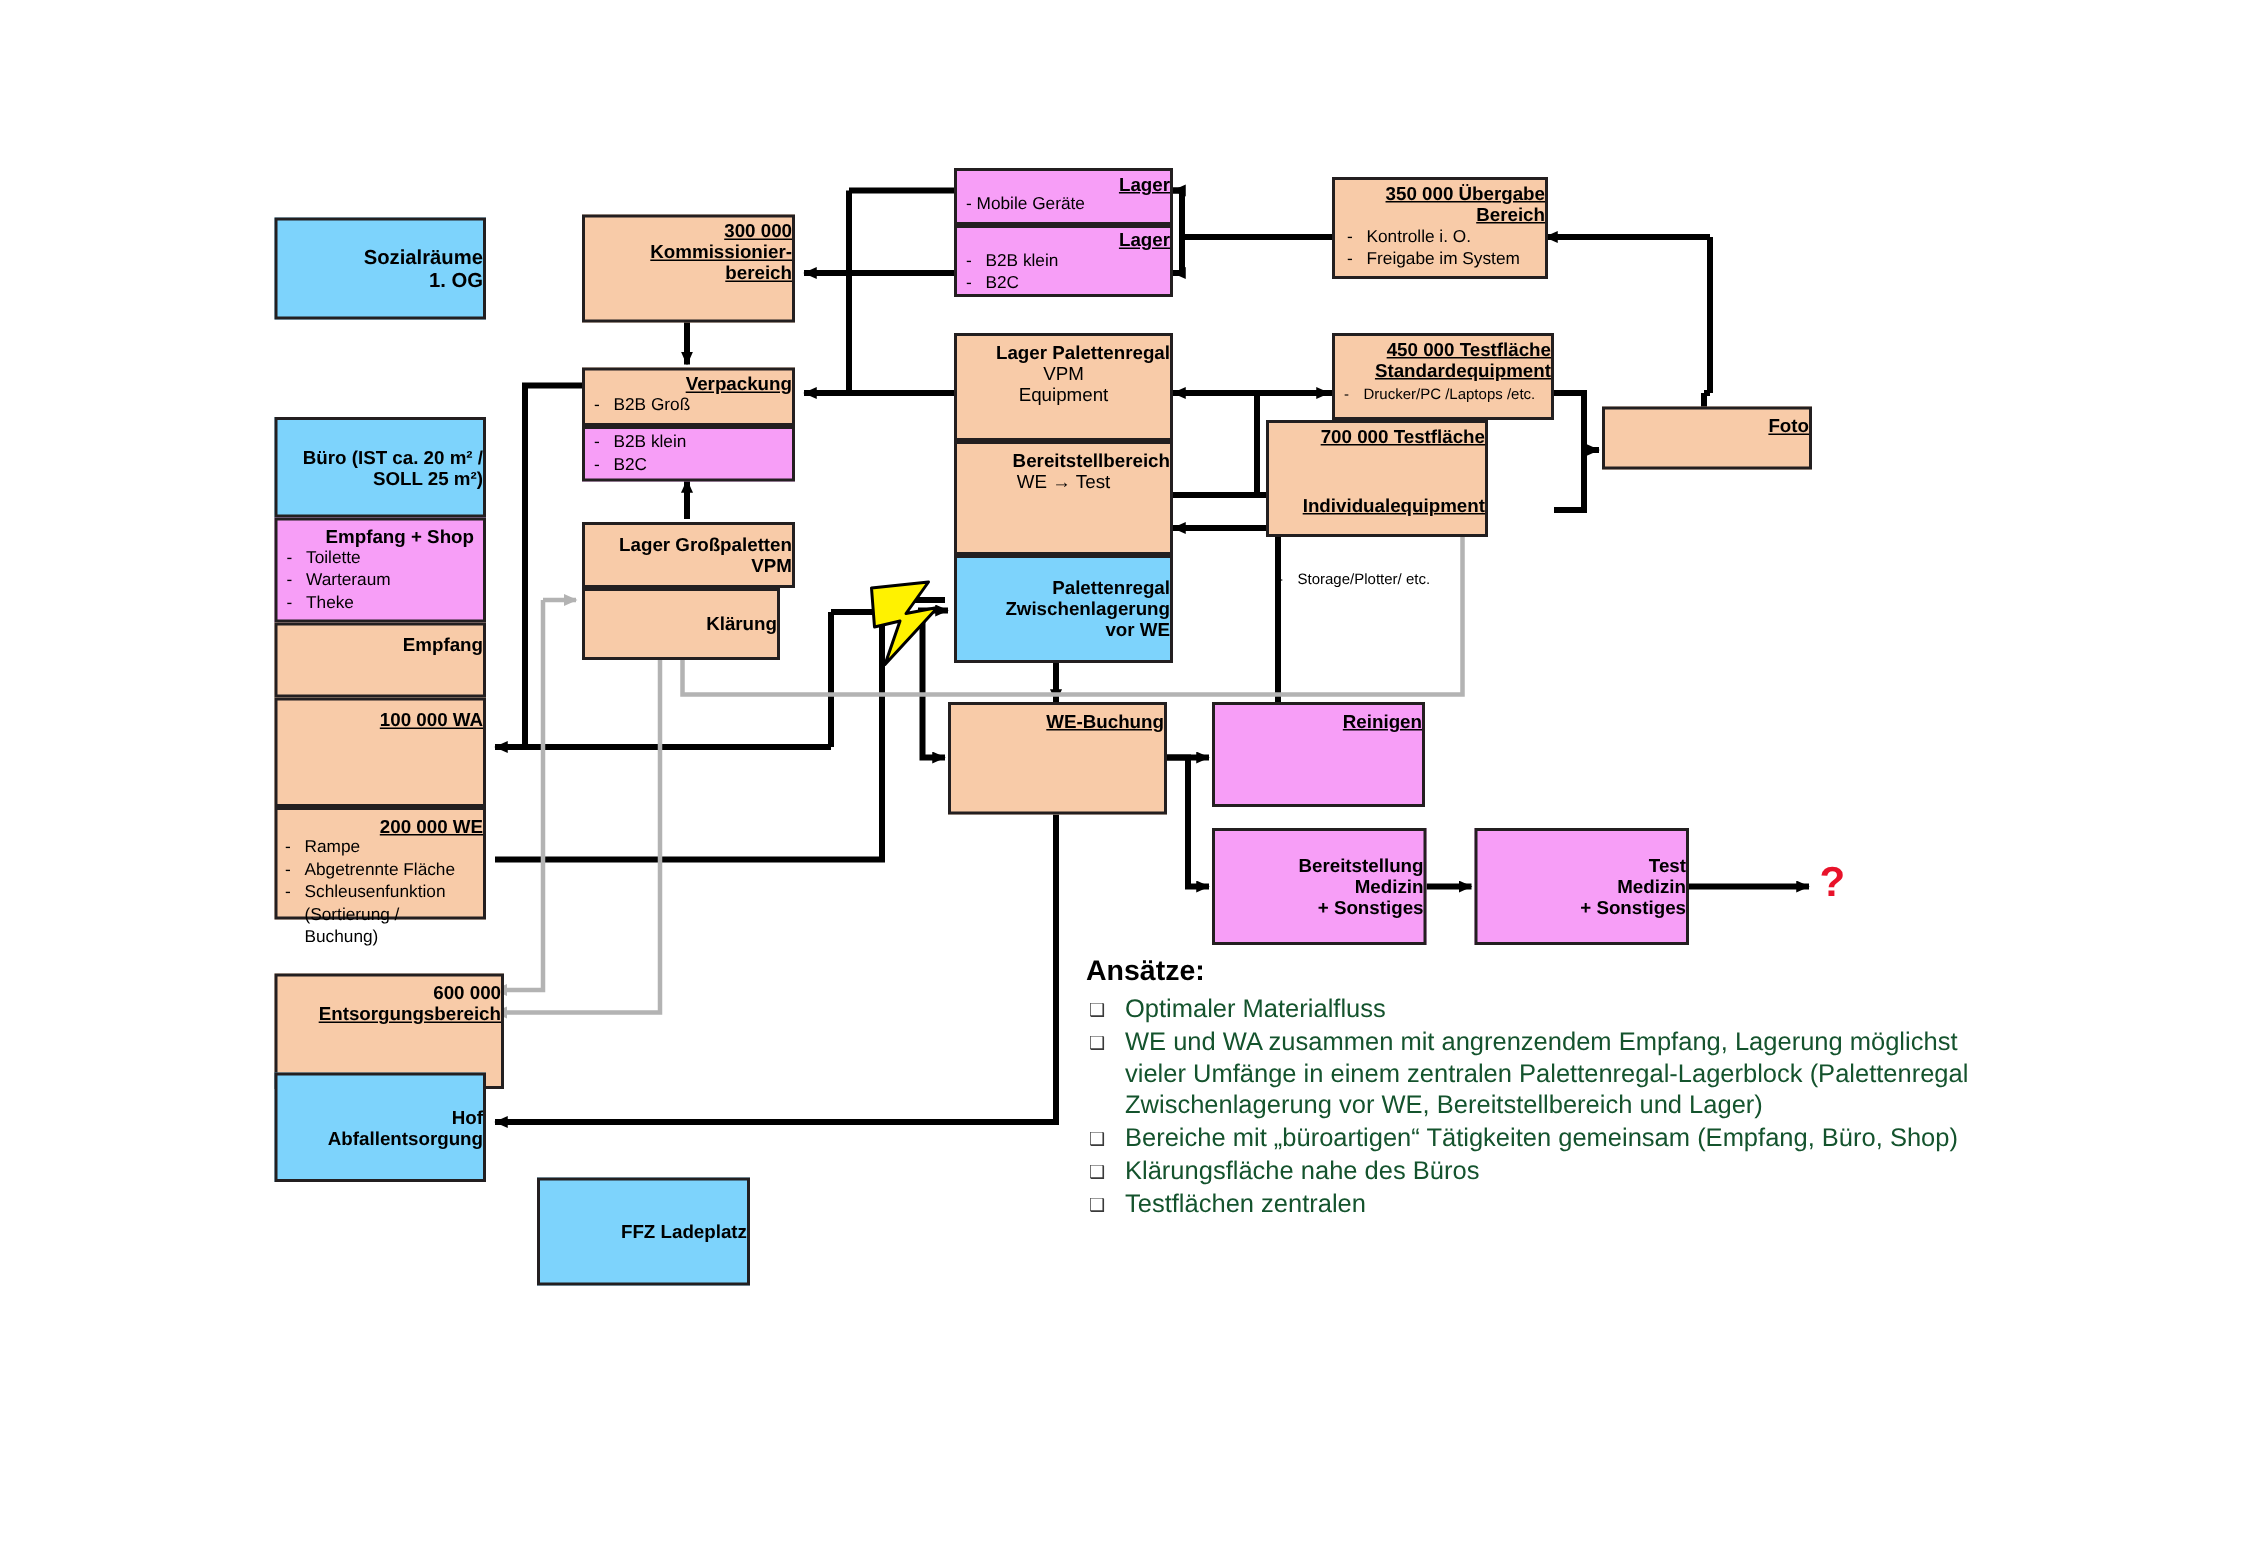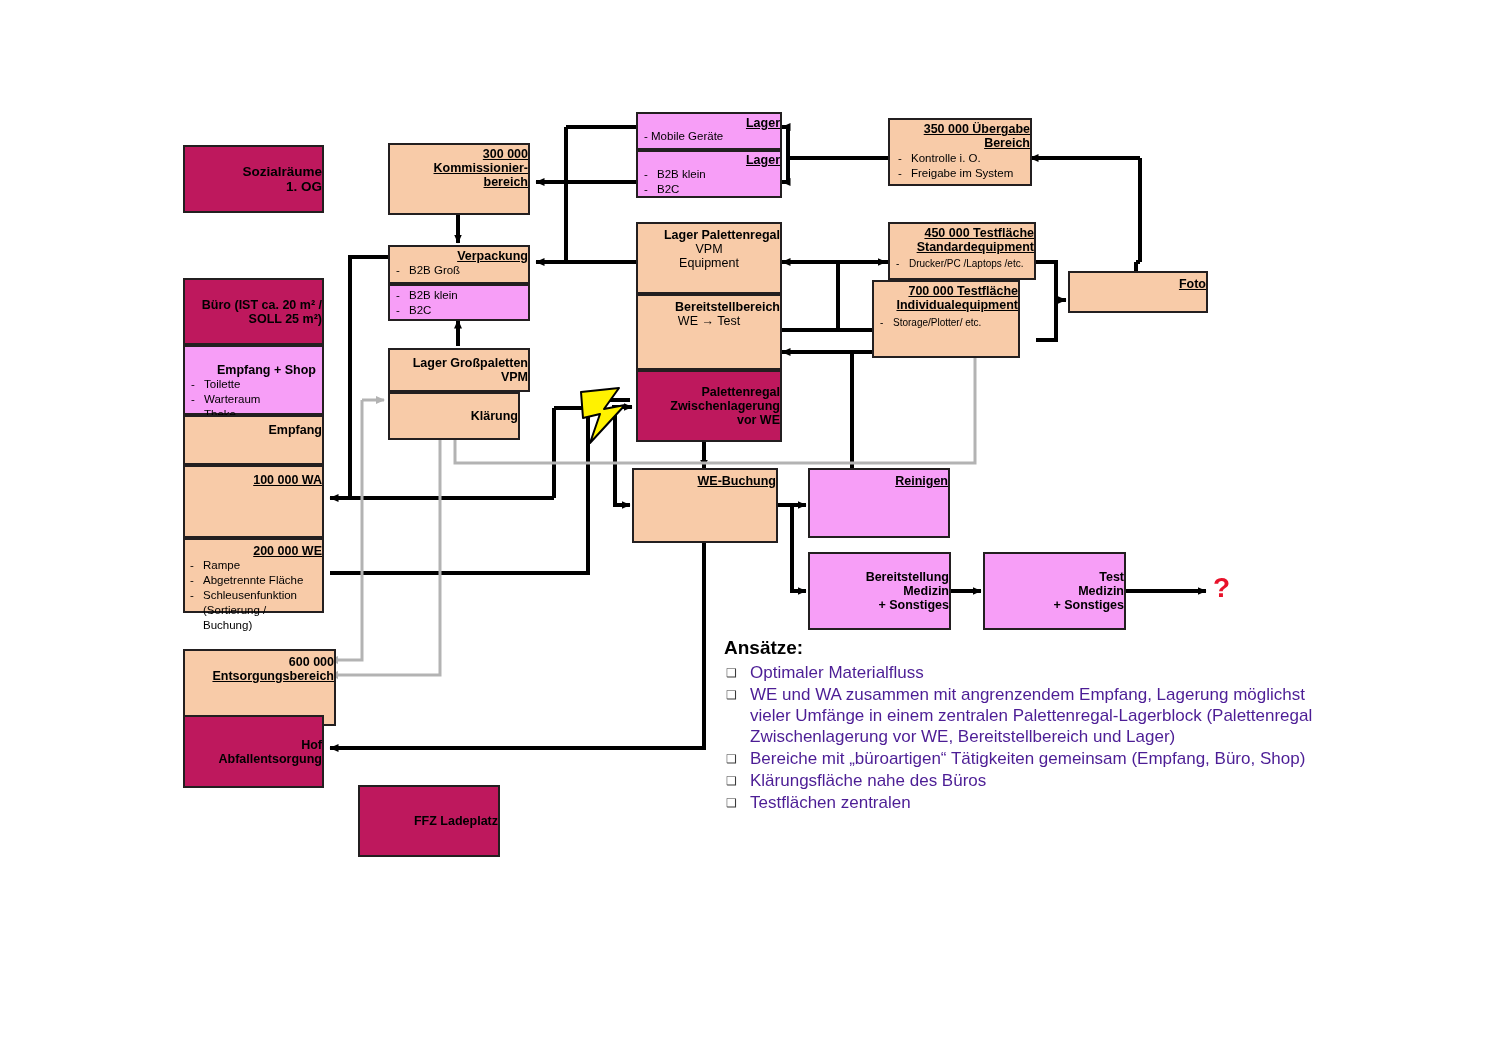--- a/index.html
+++ b/index.html
@@ -1,33 +1,33 @@
 <!DOCTYPE html>
 <html><head>
 <meta charset="utf-8">
 <style>
   html,body{margin:0;padding:0;background:#ffffff;}
   body{font-family:"Liberation Sans",sans-serif;}
   #canvas{position:relative;width:1500px;height:1038px;background:#fff;overflow:hidden;}
   .box{position:absolute;box-sizing:border-box;border:2px solid #231f20;display:flex;flex-direction:column;justify-content:center;}
-  .green{background:#be185d;}
+  .green{background:#7dd3fc;}
   .orange{background:#f8cba8;}
   .pink{background:#f79ef7;}
   .ctr{text-align:center;}
   .lft{text-align:left;}
   .b{font-weight:bold;text-align:right;}
   .u{text-decoration:underline;}
   .t13{font-size:13.5px;}
   .t12{font-size:12.5px;}
   .t11{font-size:11.5px;}
   .t10{font-size:10px;}
-  .pad{padding:16px 6px;}
+  .pad{padding:4px 6px;}
   .lines{position:absolute;left:0;top:0;width:1500px;height:1038px;pointer-events:none;}
   .bullets{list-style:none;margin:0;padding:0;}
-  .bullets li{position:relative;padding-left:26px;margin-bottom:1px;font-size:17px;line-height:21px;color:#4c1d95;}
+  .bullets li{position:relative;padding-left:26px;margin-bottom:1px;font-size:17px;line-height:21px;color:#14532d;}
   .bullets li:before{content:"\2751";position:absolute;left:2px;top:1px;font-size:12px;color:#3a3a3a;}
   .ansatz-title{font-size:19px;font-weight:bold;margin:0 0 3px 0;}
   .boxline{line-height:15px;}
   .dash{display:inline-block;width:13px;}
   .qmark{position:absolute;color:#e8122a;font-weight:bold;font-size:28px;}
 </style>
 </head>
 <body>
 
 <div id="canvas">
@@ -246,21 +246,21 @@
       <div class="boxline"><span class="dash">-</span><span>Freigabe im System</span></div>
     </div>
   </div>
 
   <div class="box orange" style="left:888px;top:222px;width:148px;height:58px;justify-content:flex-start;">
     <div class="ctr b u t12" style="padding-top:2px;">450 000 Testfläche</div>
     <div class="ctr b u t12">Standardequipment</div>
     <div class="lft t10" style="padding:4px 6px 0 6px;"><span class="dash">-</span><span>Drucker/PC /Laptops /etc.</span></div>
   </div>
 
-  <div class="box orange" style="left:872px;top:280px;width:148px;height:78px;justify-content:flex-start;">
+  <div class="box orange" style="left:844px;top:280px;width:148px;height:78px;justify-content:flex-start;gap:32px;">
     <div class="ctr b u t12" style="padding-top:2px;">700 000 Testfläche</div>
     <div class="ctr b u t12">Individualequipment</div>
     <div class="lft t10" style="padding:5px 6px 0 6px;"><span class="dash">-</span><span>Storage/Plotter/ etc.</span></div>
   </div>
 
   <div class="box orange" style="left:1068px;top:271px;width:140px;height:42px;justify-content:flex-start;">
     <div class="ctr b u t12" style="padding-top:4px;">Foto</div>
   </div>
 
   <div class="box pink" style="left:808px;top:468px;width:142px;height:70px;justify-content:flex-start;">

